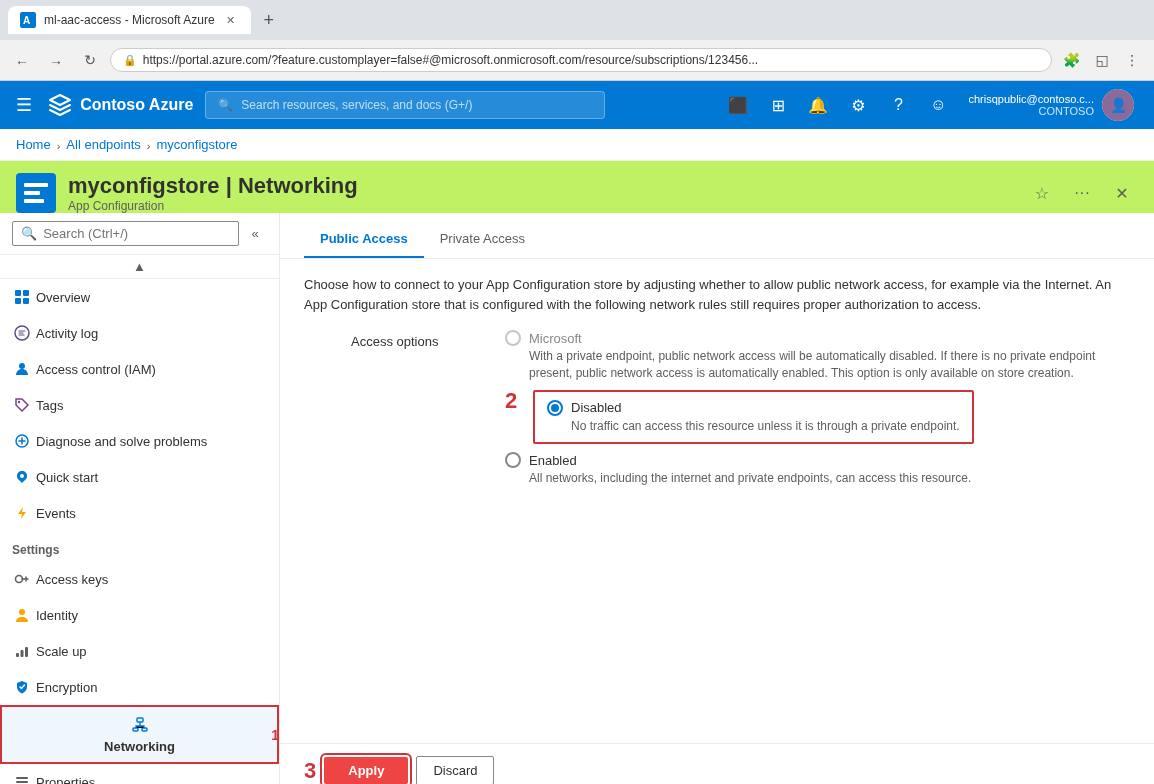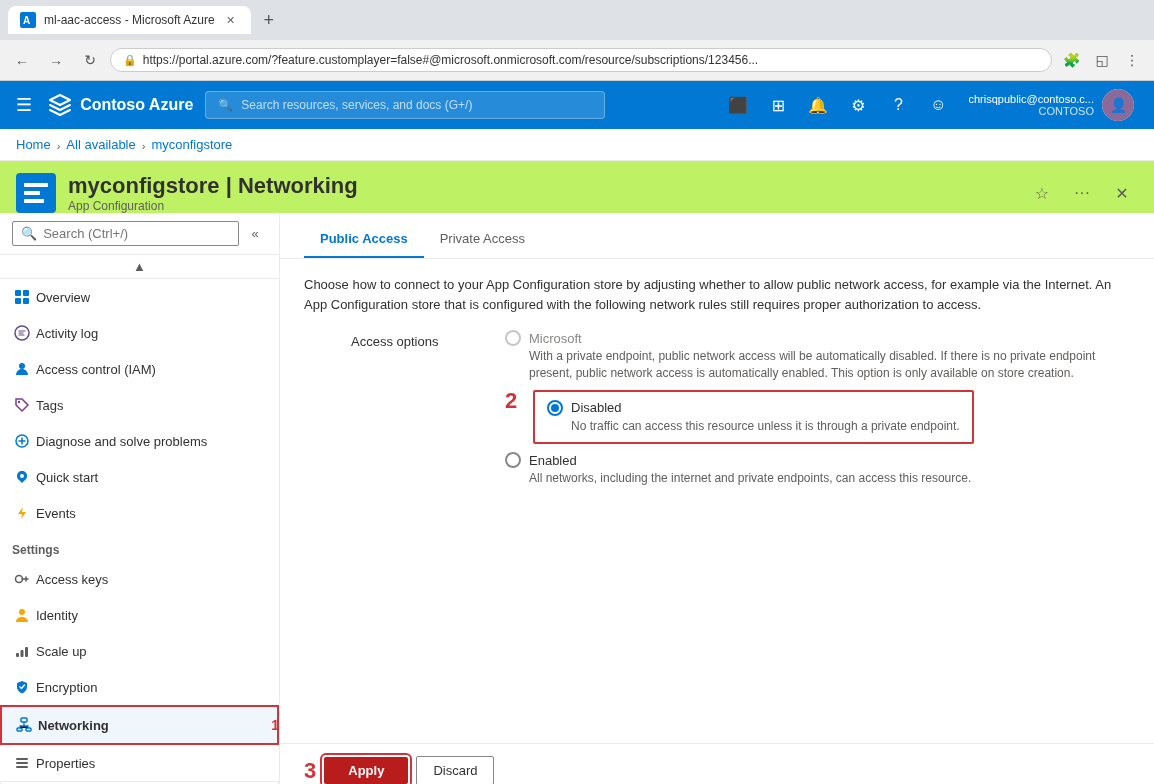--- a/index.html
+++ b/index.html
@@ -48,21 +48,21 @@
 
     
     .sidebar { width: 280px; min-width: 280px; background: white; border-right: 1px solid #edebe9; display: flex; flex-direction: column; overflow: hidden; }
     .sidebar-search { padding: 8px 12px; border-bottom: 1px solid #edebe9; }
     .sidebar-search-box { display: flex; align-items: center; border: 1px solid #8a8886; border-radius: 2px; padding: 4px 8px; gap: 6px; background: white; }
     .sidebar-search-box input { border: none; outline: none; font-size: 13px; flex: 1; }
     .sidebar-collapse { width: 24px; height: 24px; display: flex; align-items: center; justify-content: center; cursor: pointer; color: #605e5c; margin-left: auto; }
 
     .sidebar-nav { flex: 1; overflow-y: auto; }
     .sidebar-item { display: flex; align-items: center; padding: 8px 12px; gap: 4px; cursor: pointer; font-size: 13px; color: #323130; }
-    .sidebar-item.active { background: #eff6fc; font-weight: 600; border-left: 2px solid #0078d4; }
+    .sidebar-item.active { background: #eff6fc; font-weight: 600; border-left: 2px solid #0078d4; flex-direction: column; }
     .sidebar-item-icon { width: 20px; height: 20px; display: flex; align-items: center; justify-content: center; flex-shrink: 0; }
     .sidebar-section-label { padding: 12px 12px 4px; font-size: 12px; font-weight: 600; color: #605e5c; text-transform: none; }
     .sidebar-scroll-btn { display: flex; align-items: center; justify-content: center; padding: 4px; cursor: pointer; color: #605e5c; background: white; border: 1px solid #edebe9; }
 
     
     .main-content { flex: 1; display: flex; flex-direction: column; overflow: hidden; background: white; padding: 0; }
     .tabs-bar { display: flex; border-bottom: 1px solid #edebe9; padding: 0 24px; margin-top: 8px; }
     .tab { padding: 10px 16px; font-size: 13px; cursor: pointer; color: #605e5c; border-bottom: 2px solid transparent; }
     .tab.active { color: #0078d4; border-bottom: 2px solid #0078d4; font-weight: 600; }
 
@@ -78,21 +78,21 @@
     .radio-circle.selected { border-color: #0078d4; }
     .radio-circle.selected::after { content: ''; width: 8px; height: 8px; border-radius: 50%; background: #0078d4; display: block; }
     .radio-circle.disabled-radio { border-color: #c8c6c4; cursor: not-allowed; }
     .radio-label { font-size: 13px; color: #323130; }
     .radio-label.disabled-label { color: #8a8886; }
     .radio-description { font-size: 12px; color: #605e5c; margin-left: 24px; line-height: 1.4; }
 
     .disabled-box { border: 2px solid #d13438; border-radius: 2px; padding: 8px 12px; background: white; display: inline-flex; flex-direction: column; gap: 2px; max-width: 560px; margin-left: 0; }
 
     .footer-actions { padding: 12px 24px; border-top: 1px solid #edebe9; display: flex; gap: 8px; align-items: center; }
-    .btn-apply { background: #b91c1c; color: white; border: none; padding: 6px 24px; font-size: 13px; cursor: pointer; border-radius: 2px; font-weight: 600; outline: 2px solid #d13438; outline-offset: 2px; }
+    .btn-apply { background: #ef4444; color: white; border: none; padding: 6px 24px; font-size: 13px; cursor: pointer; border-radius: 2px; font-weight: 600; outline: 2px solid #d13438; outline-offset: 2px; }
     .btn-discard { background: white; color: #323130; border: 1px solid #8a8886; padding: 6px 16px; font-size: 13px; cursor: pointer; border-radius: 2px; }
 
     
     .networking-highlight { border: 2px solid #d13438 !important; background: #f3f2f1; }
 
     
     .sidebar-nav::-webkit-scrollbar { width: 6px; }
     .sidebar-nav::-webkit-scrollbar-thumb { background: #c8c6c4; border-radius: 3px; }
 
     
@@ -162,21 +162,21 @@
       </div>
     </div>
   </div>
 </div>
 
 <div class="main-container">
 
   <div class="breadcrumb-bar">
     <a class="breadcrumb-link">Home</a>
     <span class="breadcrumb-sep">›</span>
-    <a class="breadcrumb-link">All available</a>
+    <a class="breadcrumb-link">All endpoints</a>
     <span class="breadcrumb-sep">›</span>
     <span class="breadcrumb-current">myconfigstore</span>
   </div>
 
   <div class="page-header">
     <div style="width:40px;height:40px;">
       <svg width="40" height="40" viewBox="0 0 40 40">
         <rect width="40" height="40" rx="4" fill="#0078d4"></rect>
         <rect x="8" y="10" width="24" height="4" rx="1" fill="white"></rect>
         <rect x="8" y="18" width="16" height="4" rx="1" fill="white"></rect>

